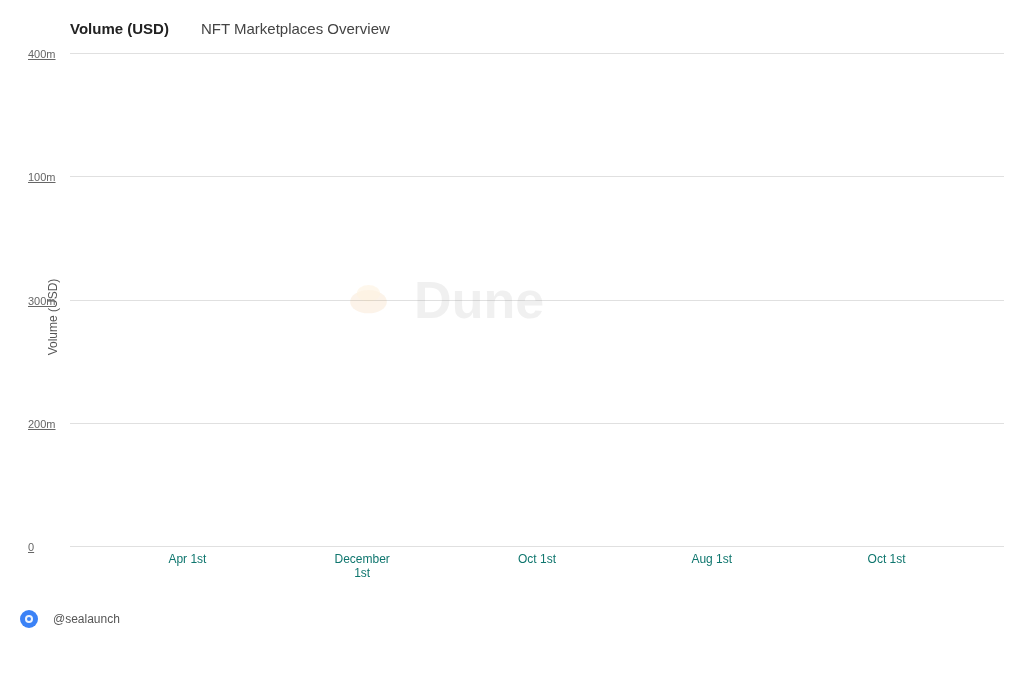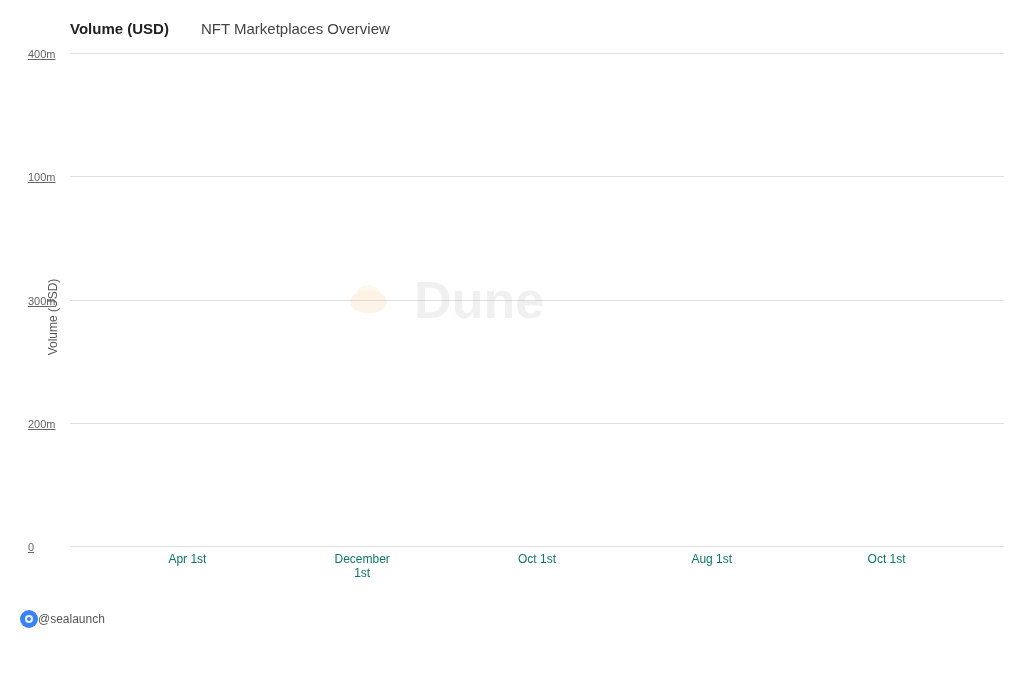--- a/index.html
+++ b/index.html
@@ -124,21 +124,21 @@
     .watermark-logo {
       width: 50px;
       height: 50px;
     }
     .footer {
       position: absolute;
       bottom: 12px;
       left: 20px;
       display: flex;
       align-items: center;
-      gap: 0;
+      gap: 15px;
       font-size: 12px;
       color: #555;
     }
     .footer-icon {
       width: 18px;
       height: 18px;
       background: #3B82F6;
       border-radius: 50%;
       display: flex;
       align-items: center;

